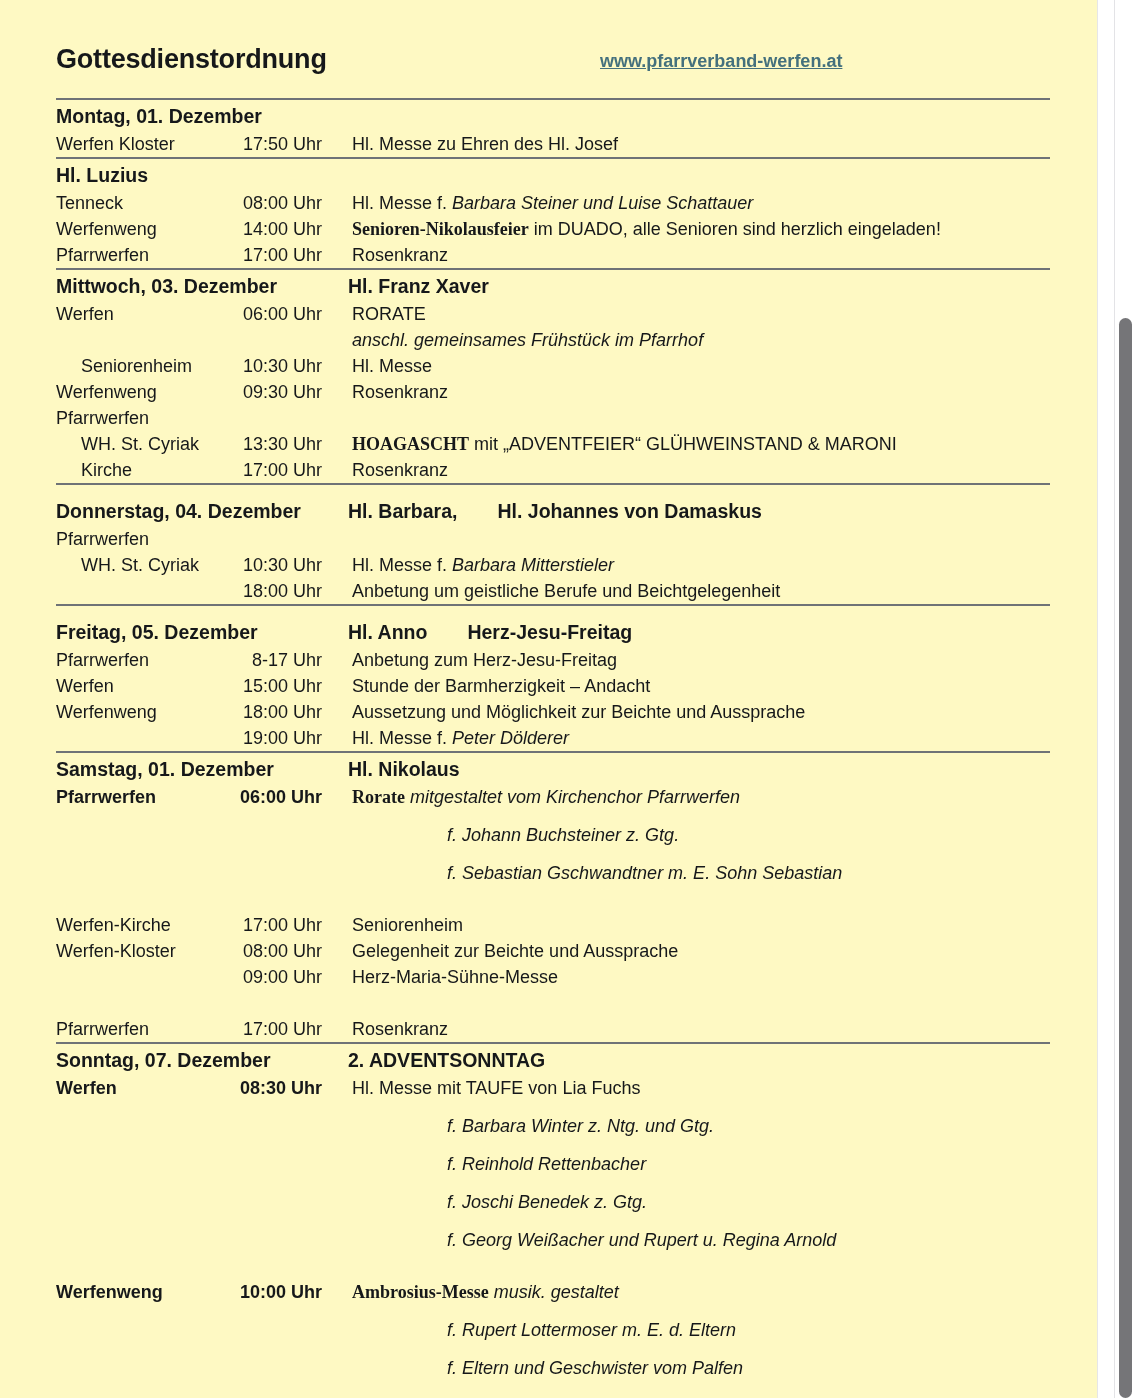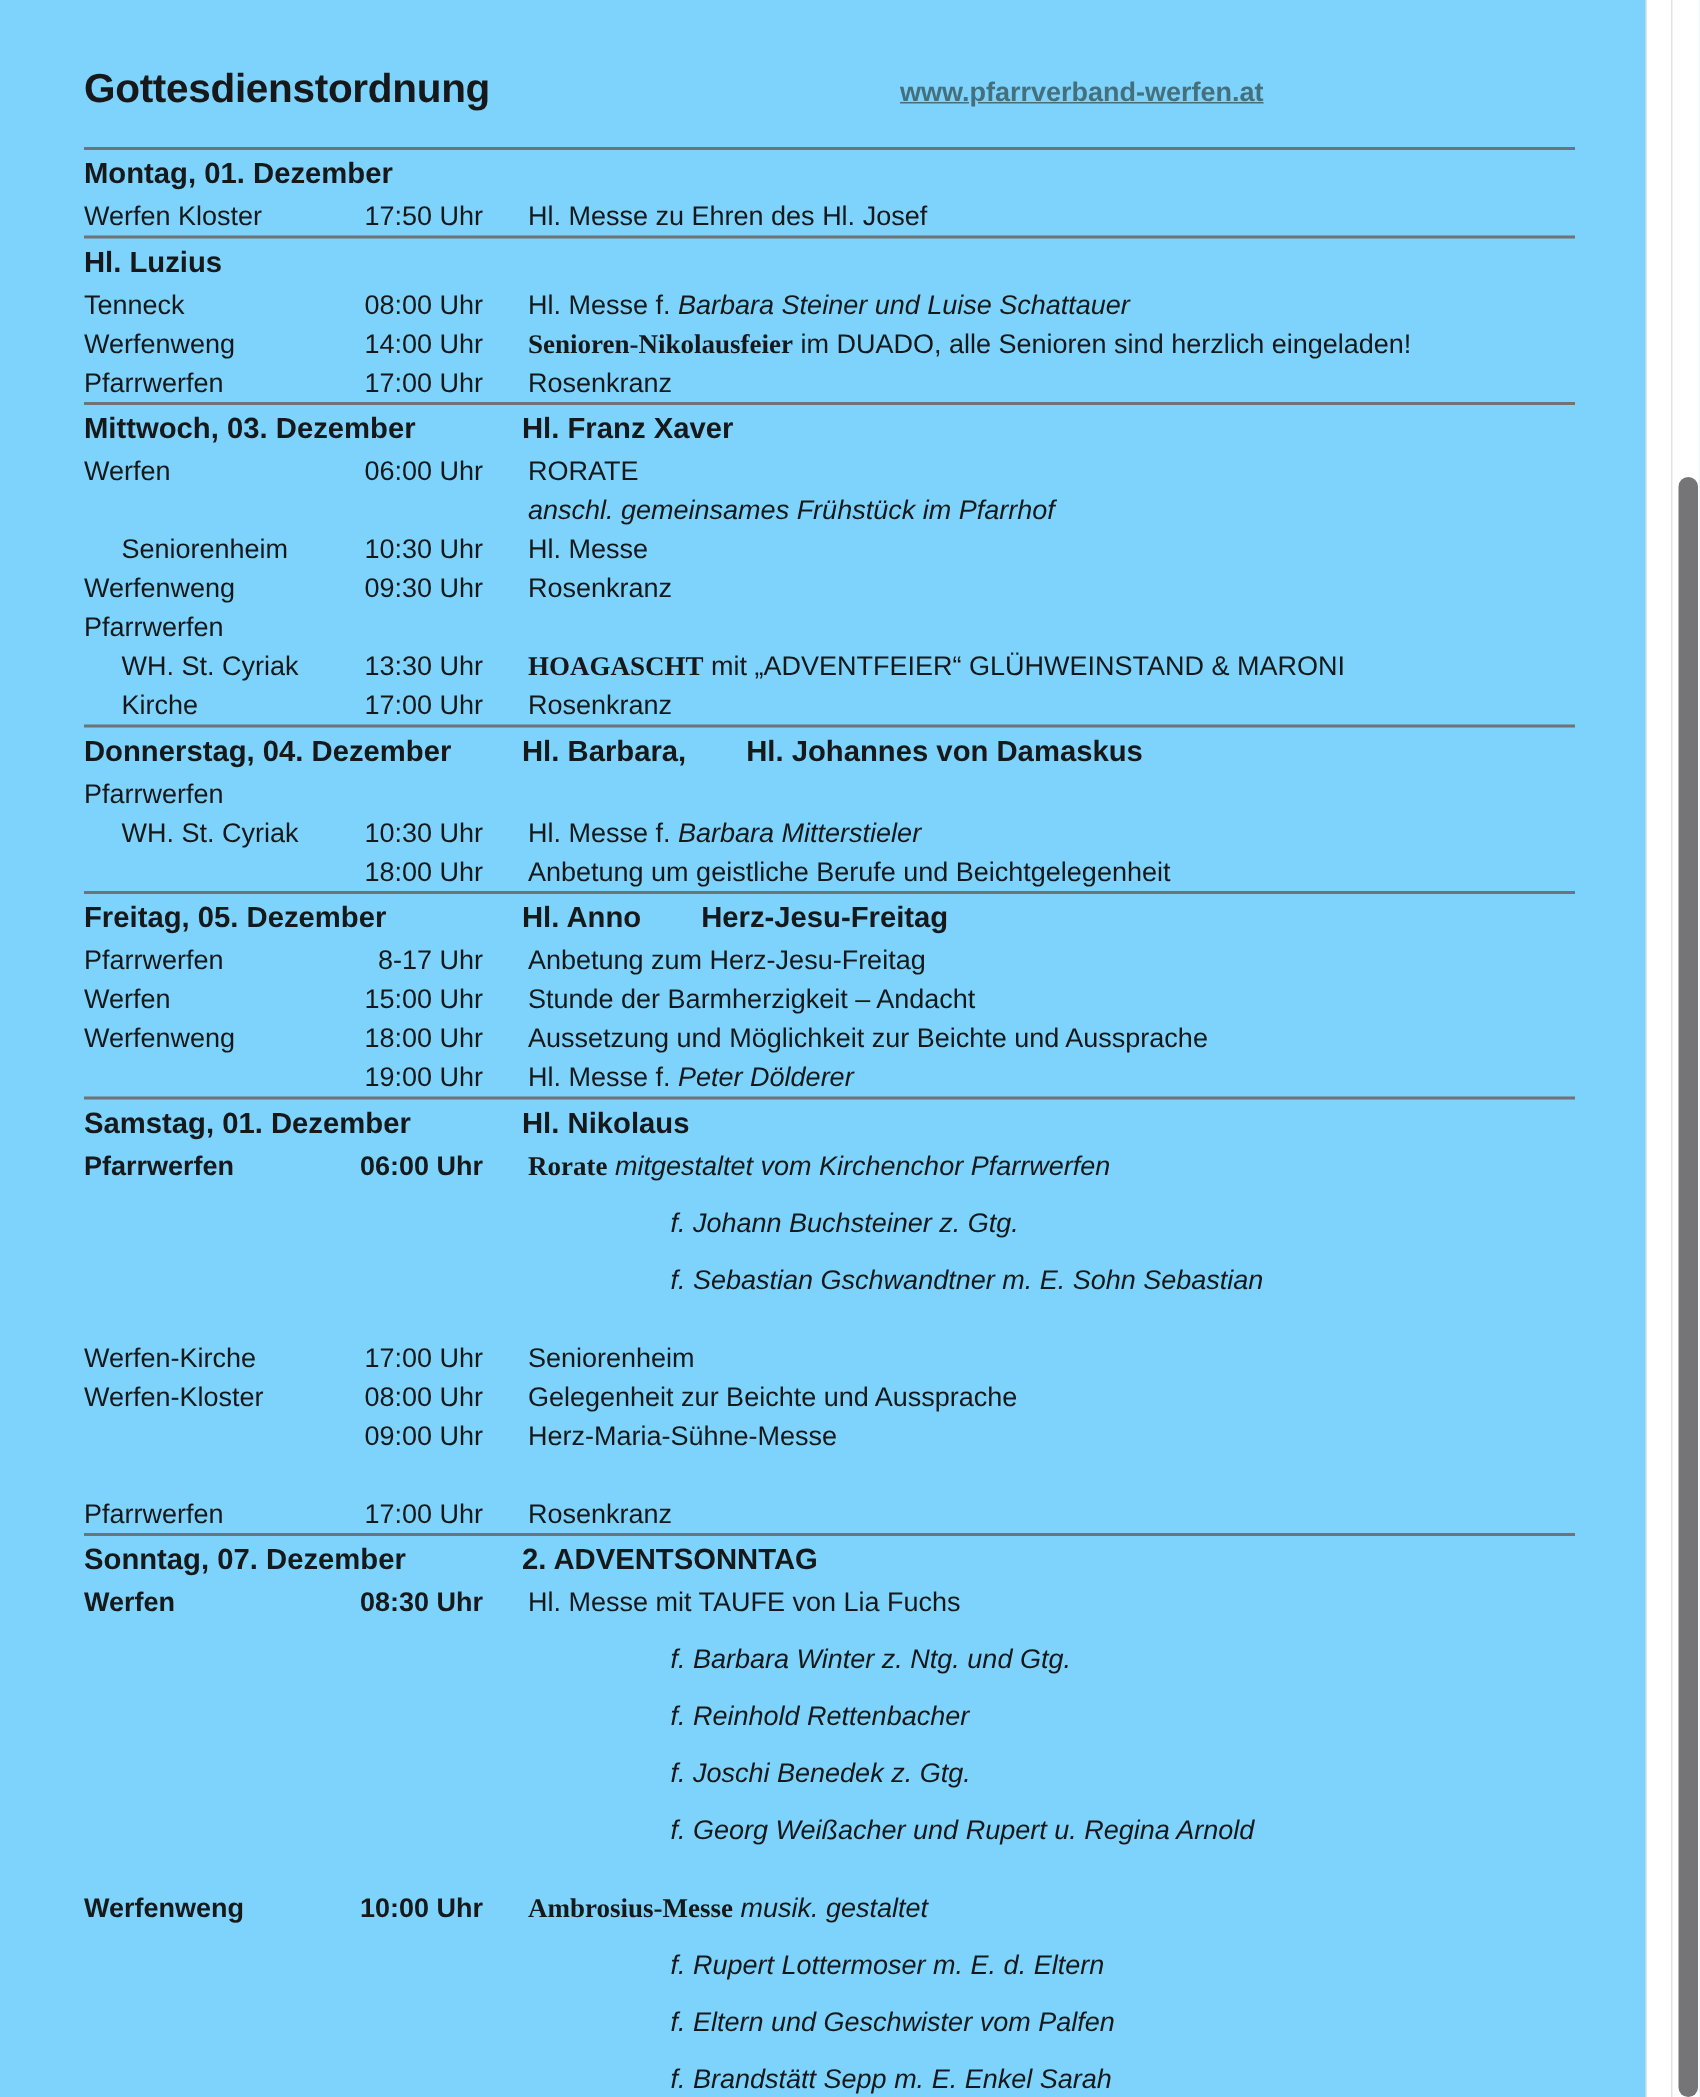--- a/index.html
+++ b/index.html
@@ -16,21 +16,21 @@
     overflow: hidden;
     position: relative;
   }
 
   
   #page {
     position: absolute;
     left: 0; top: 0;
     width: 1098px;
     height: 1398px;
-    background: #7dd3fc;
+    background: #fef9c3;
     box-sizing: border-box;
   }
 
   #sheet {
     position: absolute;
     left: 56px;
     top: 0;
     width: 994px;
   }
 
@@ -76,21 +76,21 @@
     display: flex;
     align-items: baseline;
     font-weight: bold;
     font-size: 19.5px;
     line-height: 29px;
     padding-top: 2px;
     white-space: nowrap;
   }
   .day-head .day-name { width: 292px; flex: 0 0 292px; }
   .day-head .saint-1 { flex: 0 0 auto; }
-  .day-head .saint-2 { padding-left: 40px; }
+  .day-head .saint-2 { padding-left: 40px; margin-top: 10px; }
 
   
   .row {
     display: flex;
     align-items: baseline;
     font-size: 18px;
     line-height: 26px;
     white-space: nowrap;
   }
   .row .place {

